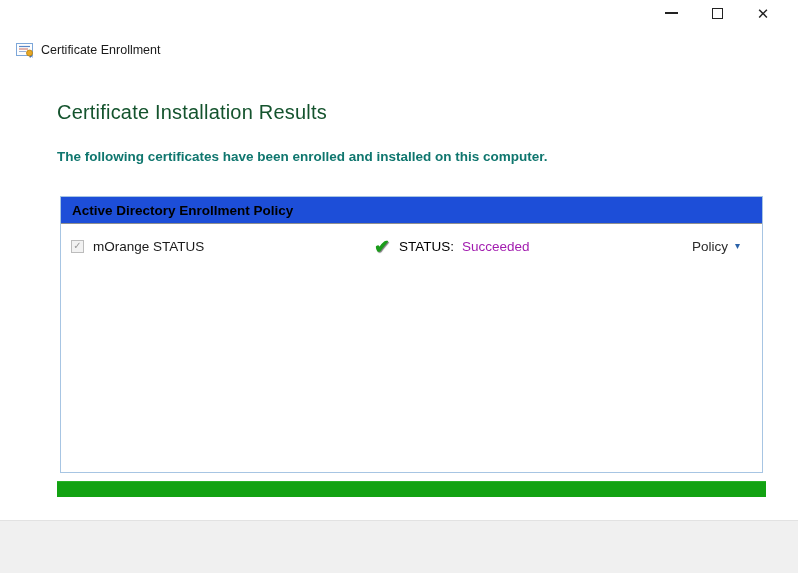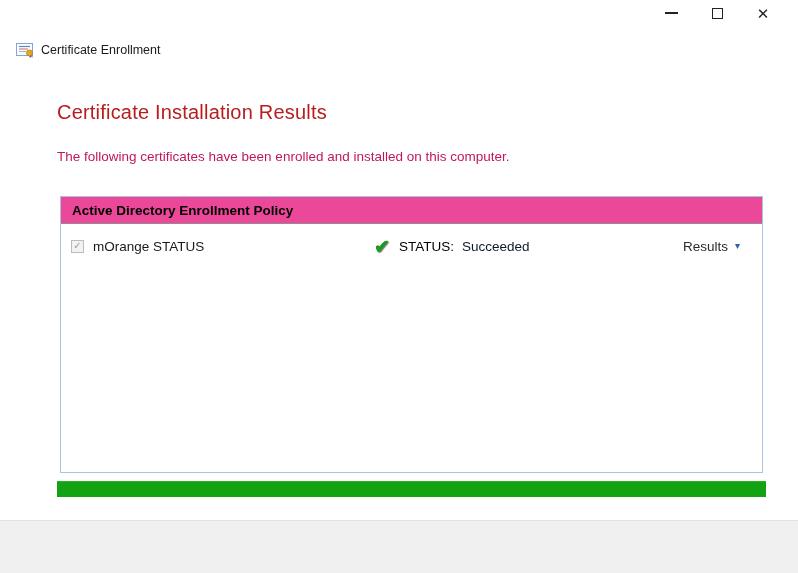--- a/index.html
+++ b/index.html
@@ -26,41 +26,41 @@
   .close-glyph { font-size: 15px; line-height: 1; color: #222; }
 
   
   .app-header { position: absolute; left: 16px; top: 41px; display: flex; align-items: center; }
   .app-icon { width: 18px; height: 18px; margin-right: 7px; }
   .app-title { font-size: 12.5px; color: #1a1a1a; }
 
   
   .page-heading {
     position: absolute; left: 57px; top: 101px;
-    font-size: 20px; font-weight: 400; color: #b91c1c;
+    font-size: 20px; font-weight: 400; color: #14532d;
     letter-spacing: 0.2px;
   }
   .page-desc {
     position: absolute; left: 57px; top: 149px;
-    font-size: 13.5px; color: #be185d;
+    font-size: 13.5px; color: #0f766e; font-weight: bold;
   }
 
   
   .panel {
     position: absolute; left: 60px; top: 196px;
     width: 703px; height: 277px;
     border: 1px solid #a7c5e3;
     background: #ffffff;
   }
   .panel-header {
     height: 27px; line-height: 27px;
     padding-left: 11px;
     font-size: 13.5px; font-weight: 700; color: #000;
     border-bottom: 1px solid #8f8f8f;
-    background: #ec4899;
+    background: #1d4ed8;
   }
   .cert-row {
     position: relative;
     margin-top: 11px; height: 22px;
     display: flex; align-items: center;
     padding-left: 10px;
     font-size: 13.5px;
   }
   .checkbox {
     width: 13px; height: 13px;
@@ -74,21 +74,21 @@
     position: absolute; left: 313px; top: 0;
     display: flex; align-items: center; height: 22px;
   }
   .status-check {
     font-size: 19px; line-height: 1;
     color: #1a9c1a; font-weight: 700;
     text-shadow: 1px 1px 1px #777;
     margin-right: 9px;
   }
   .status-label { font-weight: 400; color: #000; margin-right: 8px; }
-  .status-value { color: #0f172a; }
+  .status-value { color: #a21caf; }
   .details-group {
     position: absolute; right: 22px; top: 0;
     display: flex; align-items: center; height: 22px;
     cursor: default;
   }
   .details-label { color: #2b2b2b; }
   .details-chevron { color: #2b62a9; font-size: 10px; margin-left: 7px; line-height: 1; }
 
   
   .progress-bar {
@@ -145,21 +145,21 @@
     </span>
     <span class="cert-name">mOrange STATUS</span>
 
     <span class="status-group">
       <span class="status-check">✔</span>
       <span class="status-label">STATUS:</span>
       <span class="status-value">Succeeded</span>
     </span>
 
     <span class="details-group">
-      <span class="details-label">Results</span>
+      <span class="details-label">Policy</span>
       <span class="details-chevron">▾</span>
     </span>
   </div>
 </div>
 
 <div class="progress-bar">
   <div class="progress-fill" style="width: 100%;"></div>
 </div>
 
 <div class="footer">

